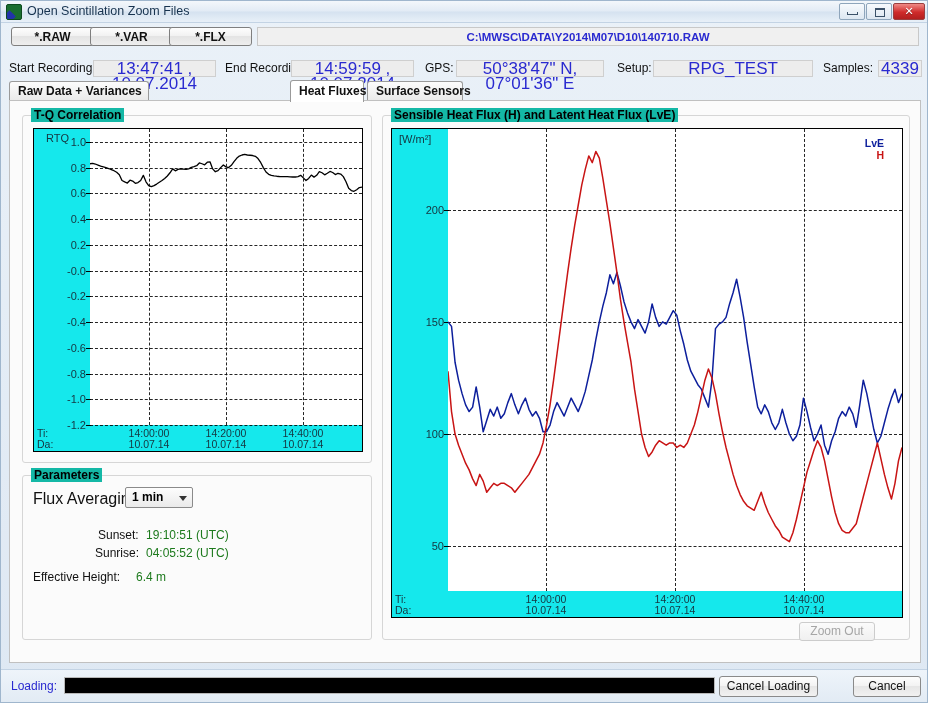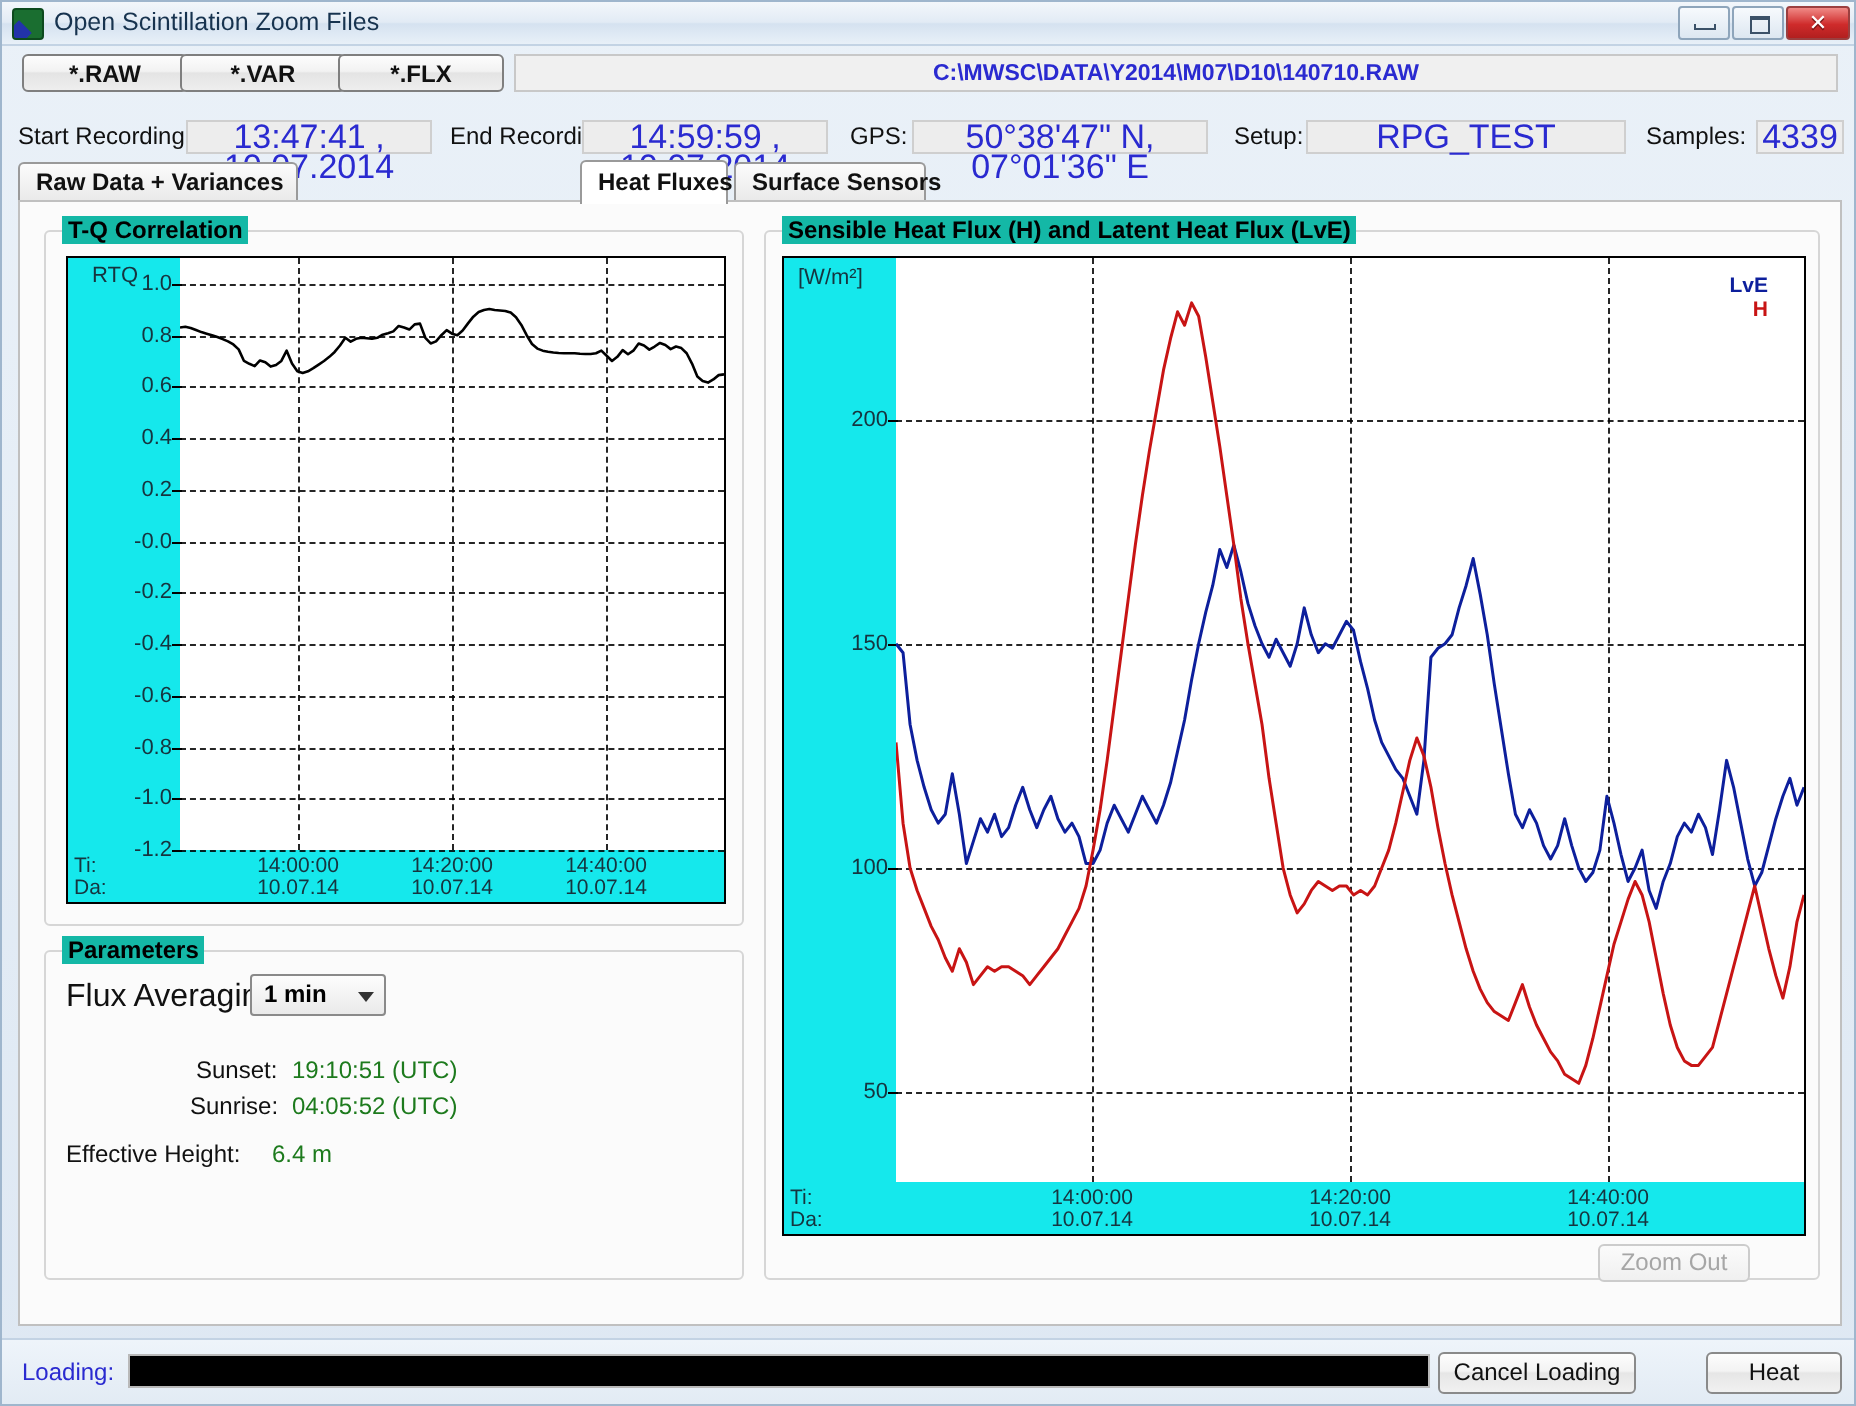--- a/index.html
+++ b/index.html
@@ -460,16 +460,16 @@
     </div>
 
   </div>
 
   <div id="statusbar">
     <div id="loading-label">Loading:</div>
     <div id="progress-track">
       <div id="progress-fill" style="width: 100%;"></div>
     </div>
     <div class="sbtn" id="btn-cancel">Cancel Loading</div>
-    <div class="sbtn" id="btn-close">Heat</div>
+    <div class="sbtn" id="btn-close">Cancel</div>
   </div>
 
 </div>
 
 </body></html>

